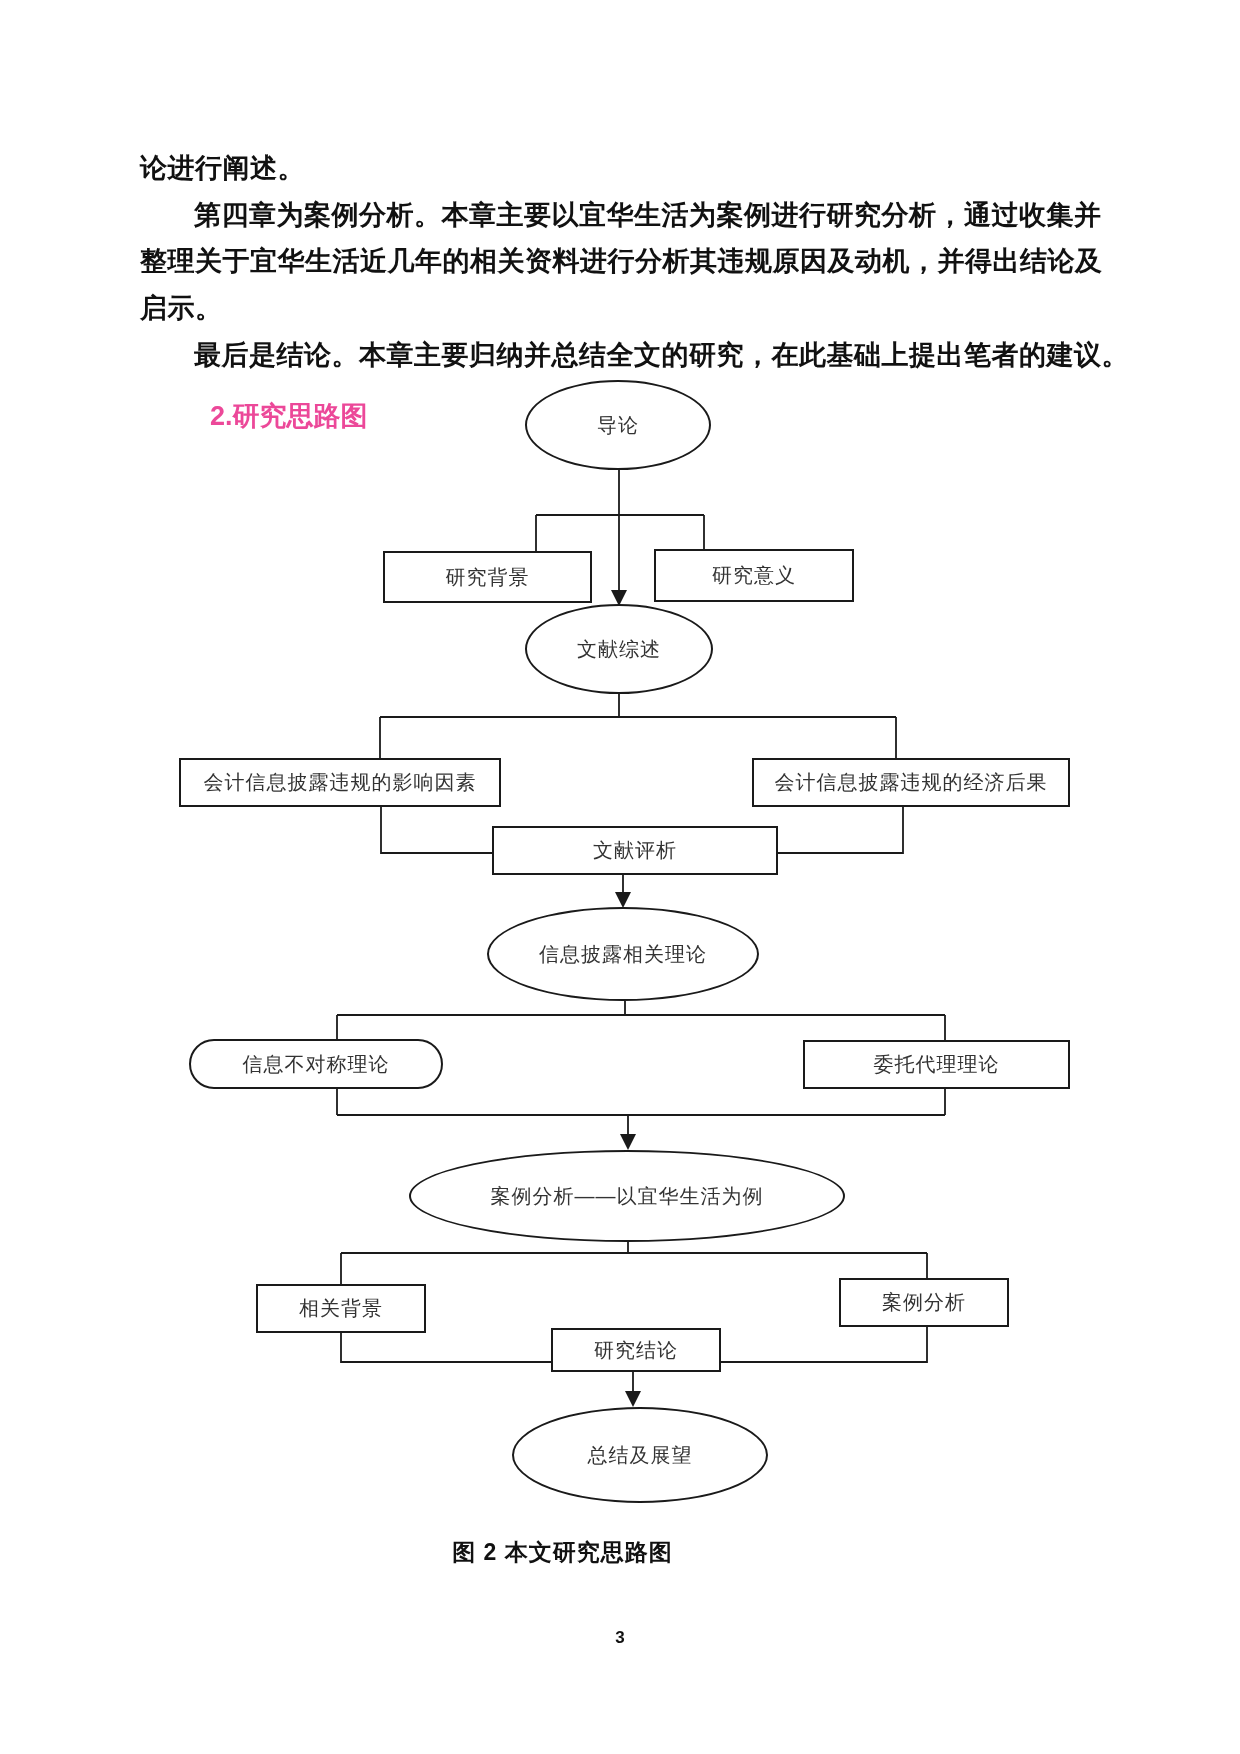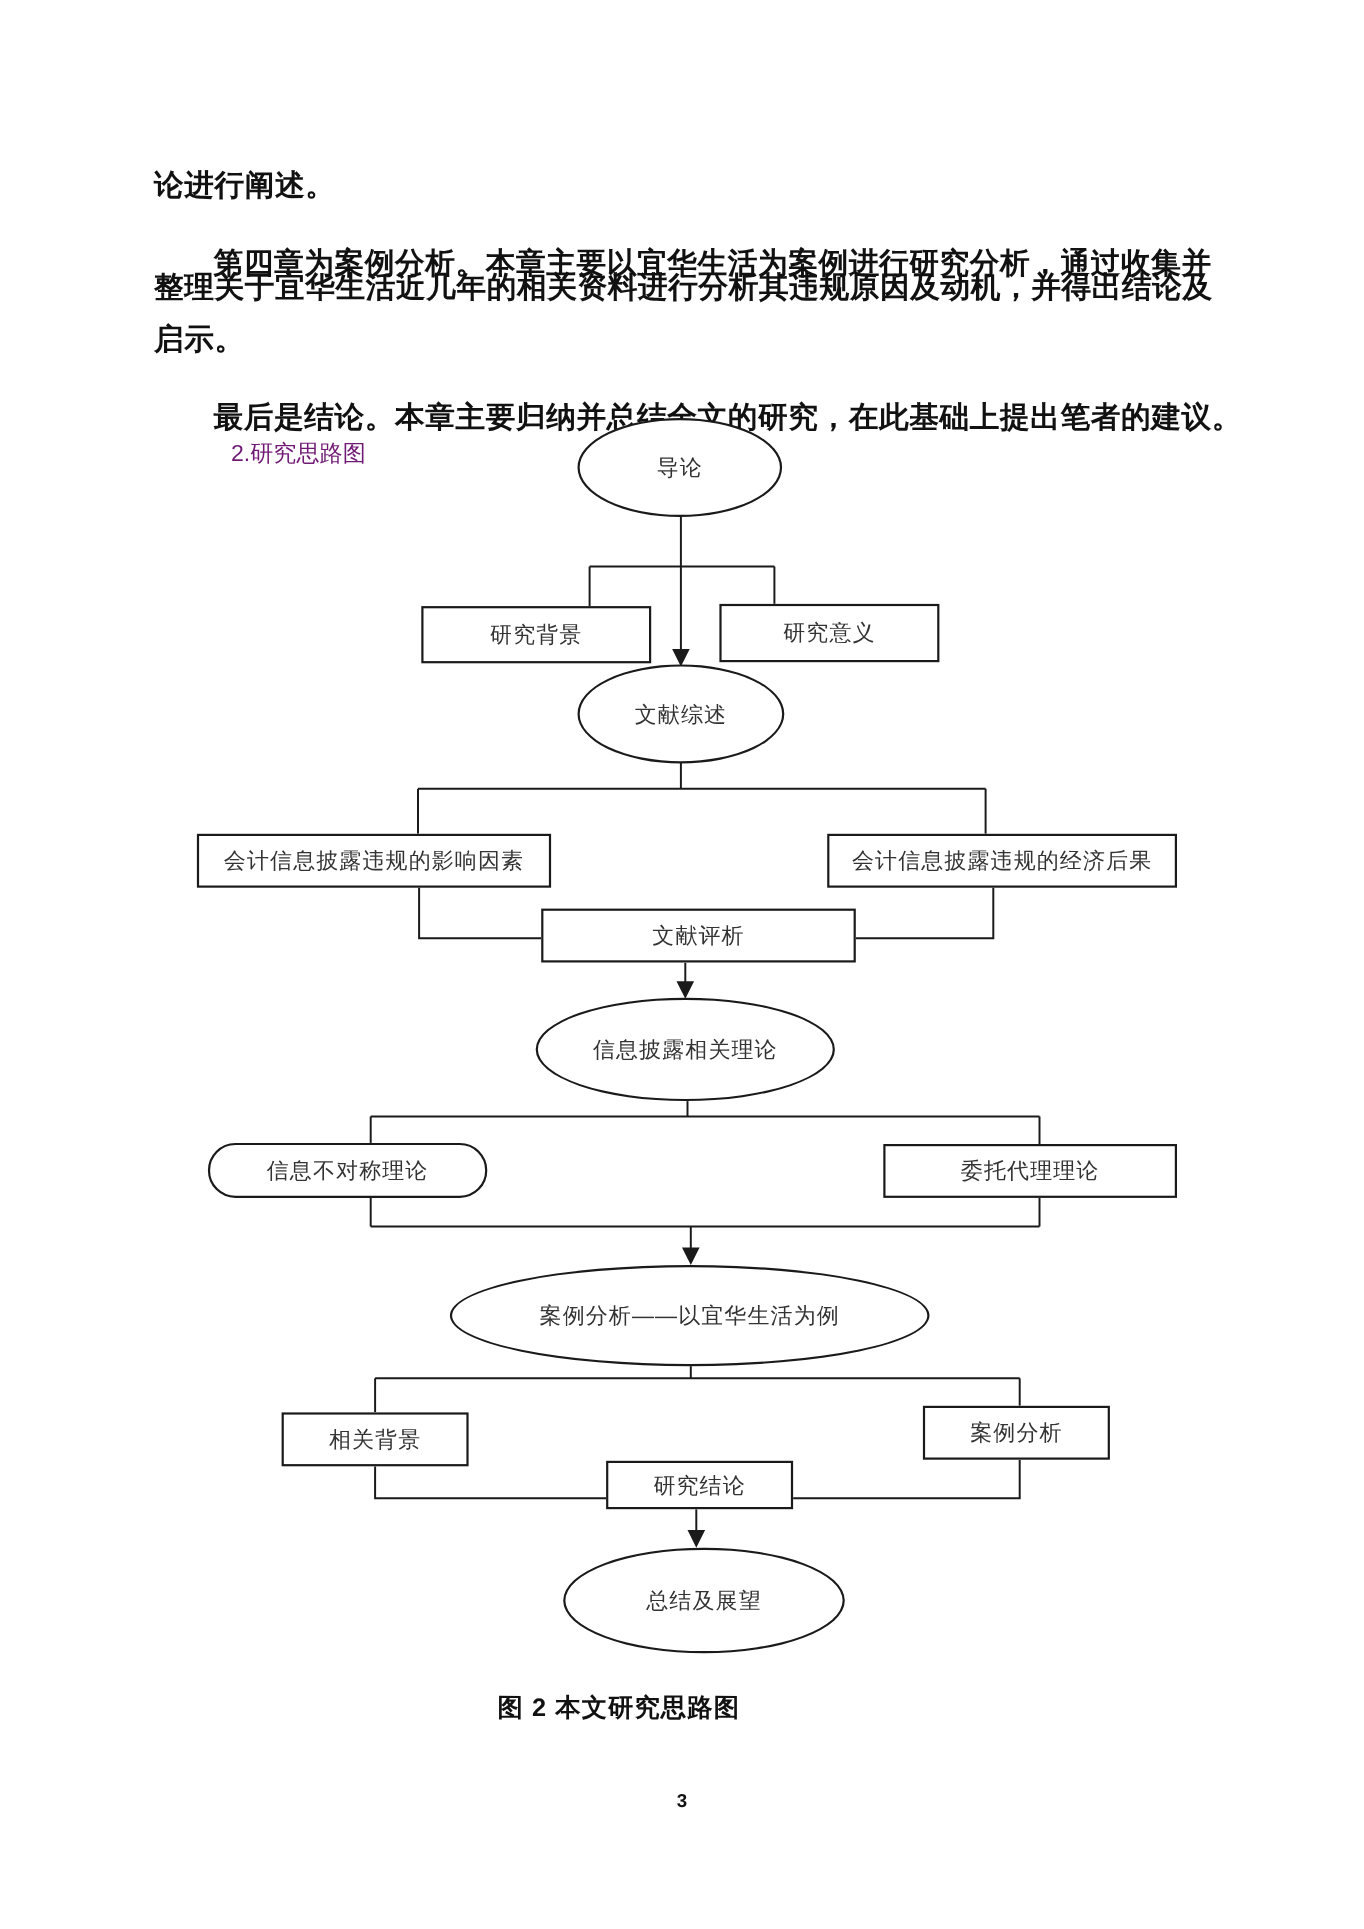--- a/index.html
+++ b/index.html
@@ -14,27 +14,27 @@
   .bodyline{
     position:absolute;
     left:140px;
     width:972px;
     font-size:27px;
     font-weight:bold;
     color:#111111;
     letter-spacing:0.5px;
     white-space:nowrap;
   }
-  .indent{padding-left:54px;margin-top:24px;}
+  .indent{padding-left:54px;}
   .section-heading{
     position:absolute;
     left:210px;
-    font-size:21px;
-    font-weight:normal;
-    color:#701a75;
+    font-size:27px;
+    font-weight:bold;
+    color:#ec4899;
     white-space:nowrap;
   }
   .node{
     position:absolute;
     display:flex;
     align-items:center;
     justify-content:center;
     box-sizing:border-box;
     background:#ffffff;
     border:2px solid #1a1a1a;

